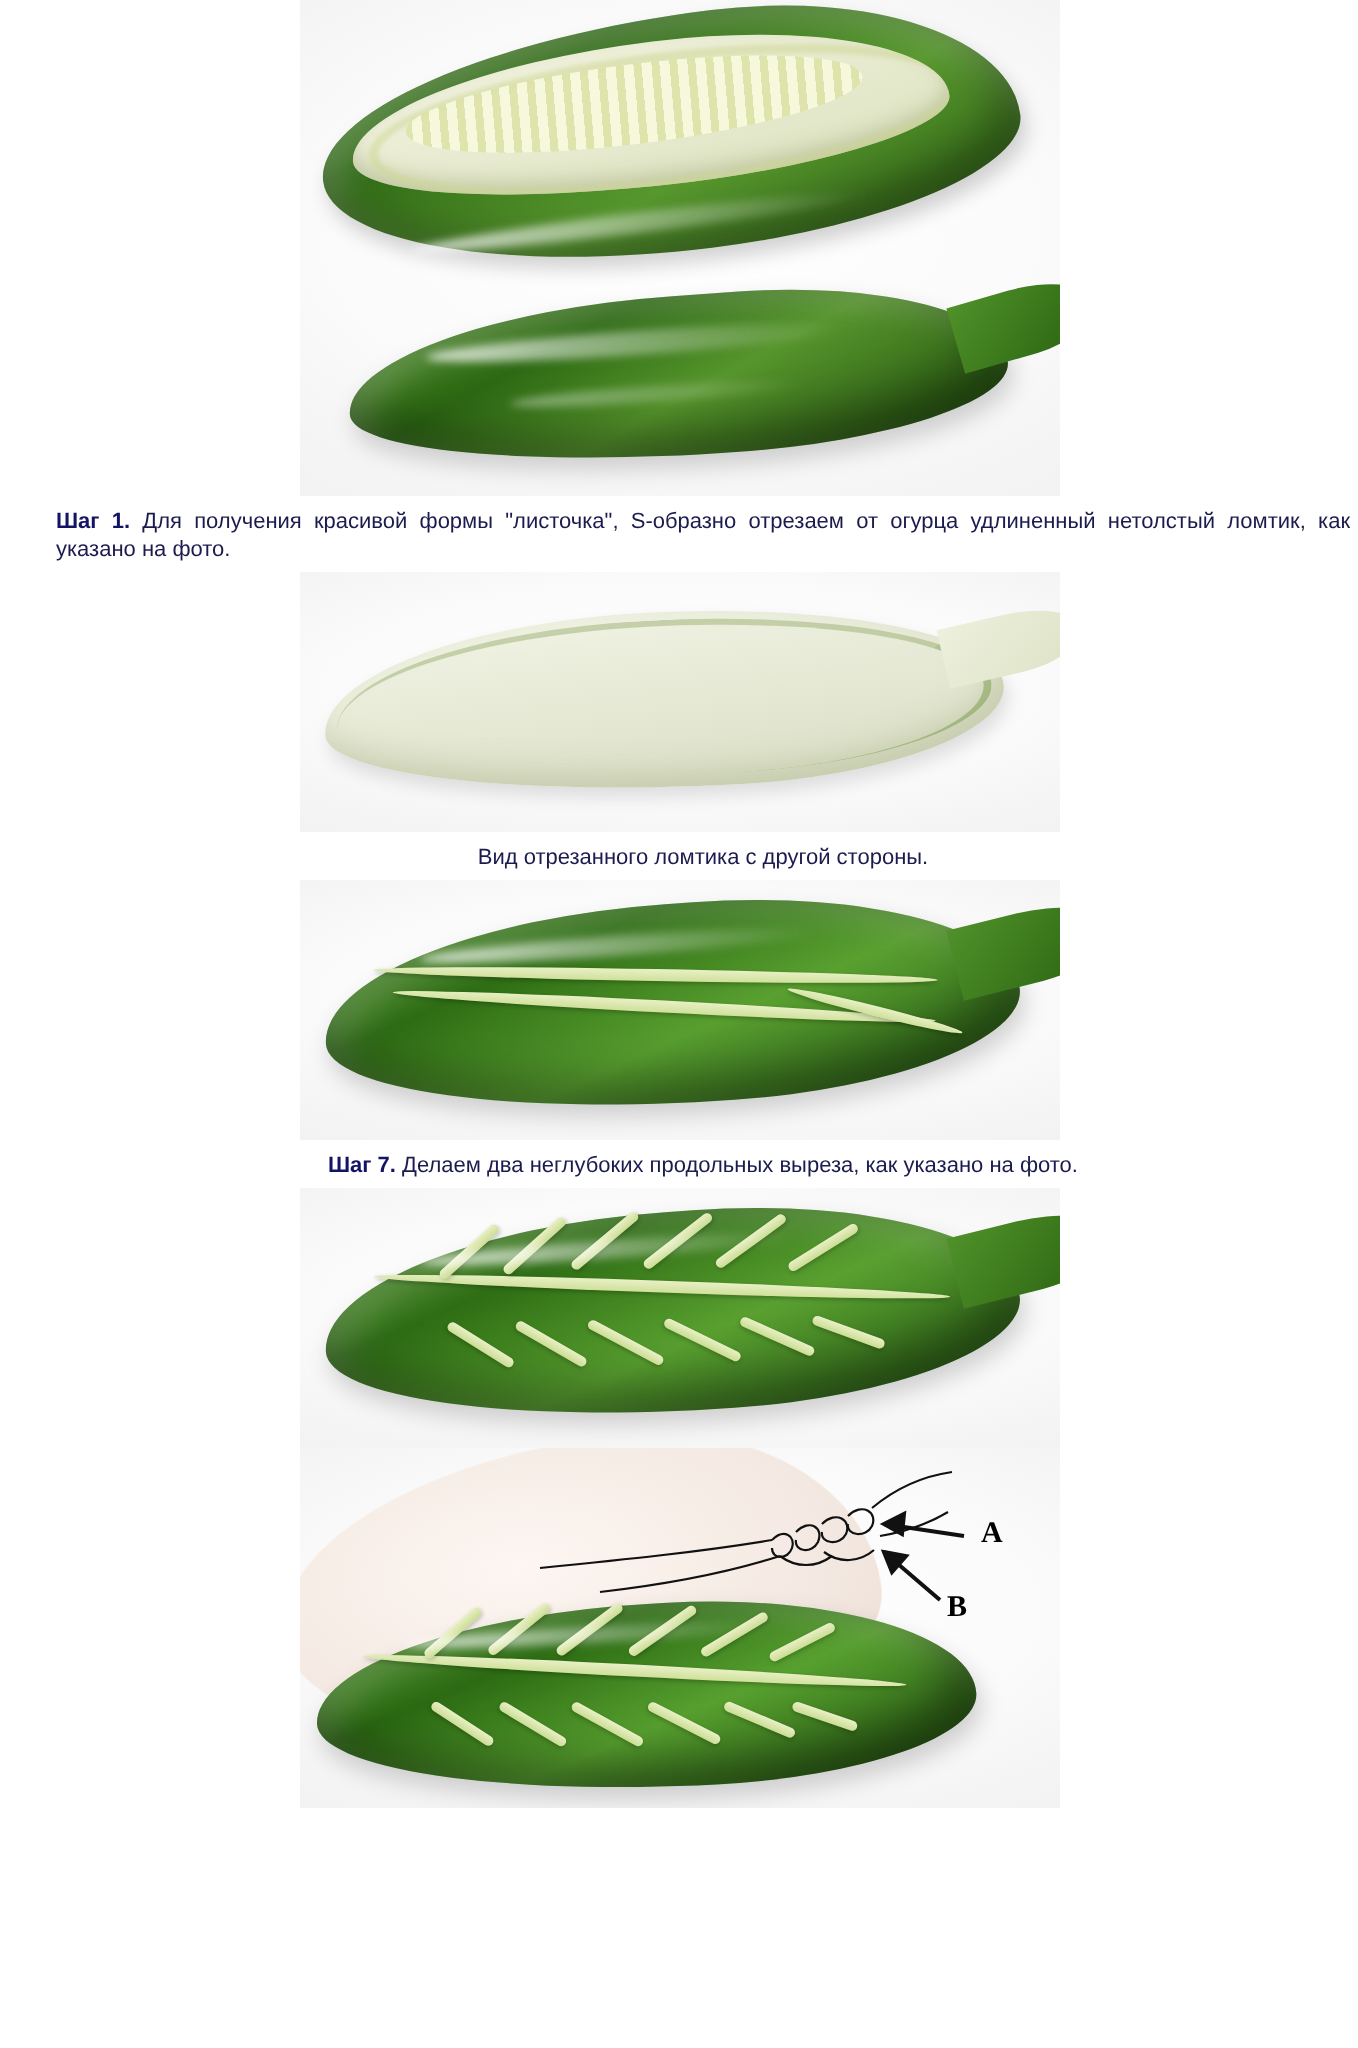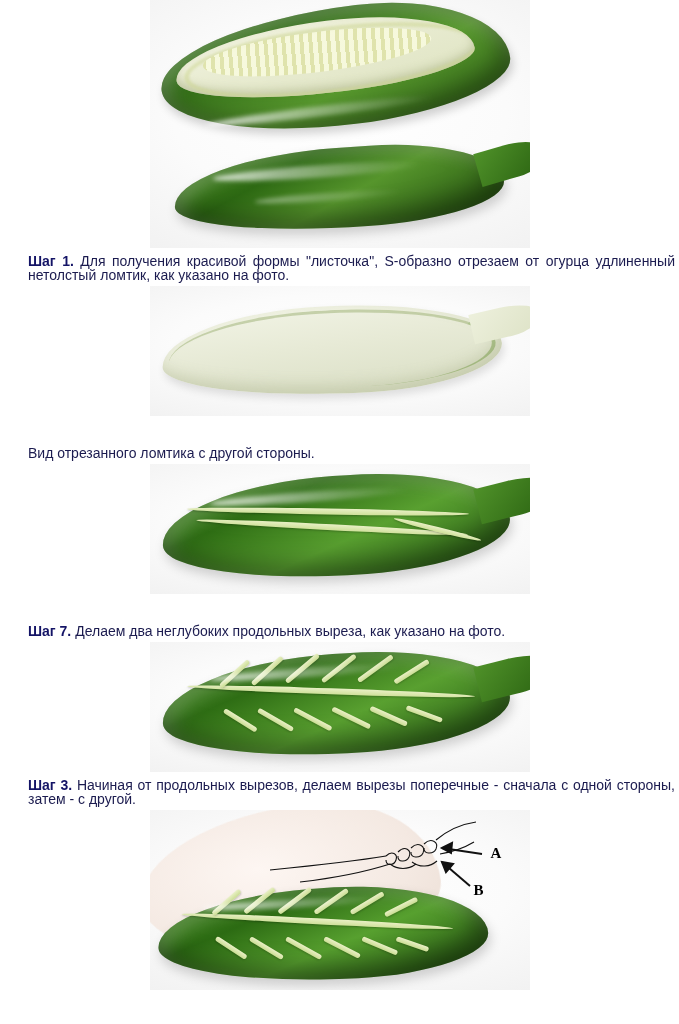--- a/index.html
+++ b/index.html
@@ -14,34 +14,33 @@
     overflow: hidden;
     position: relative;
   }
   .page {
     width: 679px;
     position: relative;
   }
 
   
   .caption {
-    font-size: 14px;
+    font-size: 11px;
     line-height: 14px;
     color: #1b1b4f;
     text-align: justify;
     padding: 6px 4px 4px 28px;
     margin: 0;
   }
   .caption .step {
     font-weight: bold;
     color: #141466;
   }
   .caption.plain {
-    text-align: left;
-    margin-top: 24px;
+    text-align: center;
   }
 
   
   .figure {
     position: relative;
     width: 679px;
   }
   .figure .canvas {
     position: relative;
     margin: 0 auto;
@@ -321,23 +320,20 @@
         <div class="rib" style="left:170px;top:52px;width:42px;transform:rotate(30deg);"></div>
         <div class="rib" style="left:208px;top:54px;width:40px;transform:rotate(28deg);"></div>
         <div class="rib" style="left:244px;top:56px;width:38px;transform:rotate(24deg);"></div>
 
         <div class="gloss" style="left:50px;top:12px;width:190px;height:9px;"></div>
       </div>
 
     </div>
   </div>
 
-  <p class="caption">
-    <span class="step">Шаг 3.</span><span> Начиная от продольных вырезов, делаем вырезы поперечные - сначала с одной стороны, затем - с другой.</span>
-  </p>
 
   <div class="figure">
     <div class="canvas" style="width:380px;height:180px;">
       <div class="photo-bg"></div>
 
       <div class="hand"></div>
 
       <svg class="diagram-svg" width="380" height="180" viewBox="0 0 380 180">
         <g fill="none" stroke="#111" stroke-width="1.1">
           <path d="M120 60 C160 56 200 52 236 46"></path>

